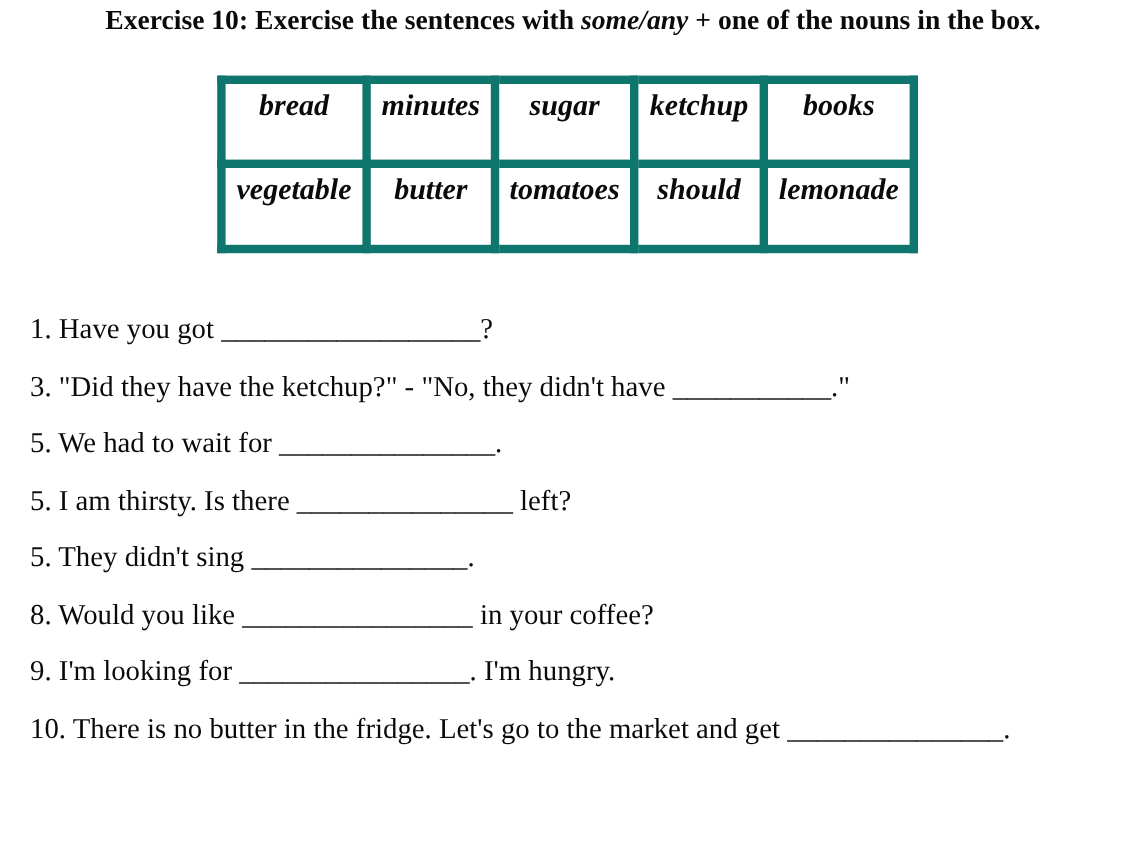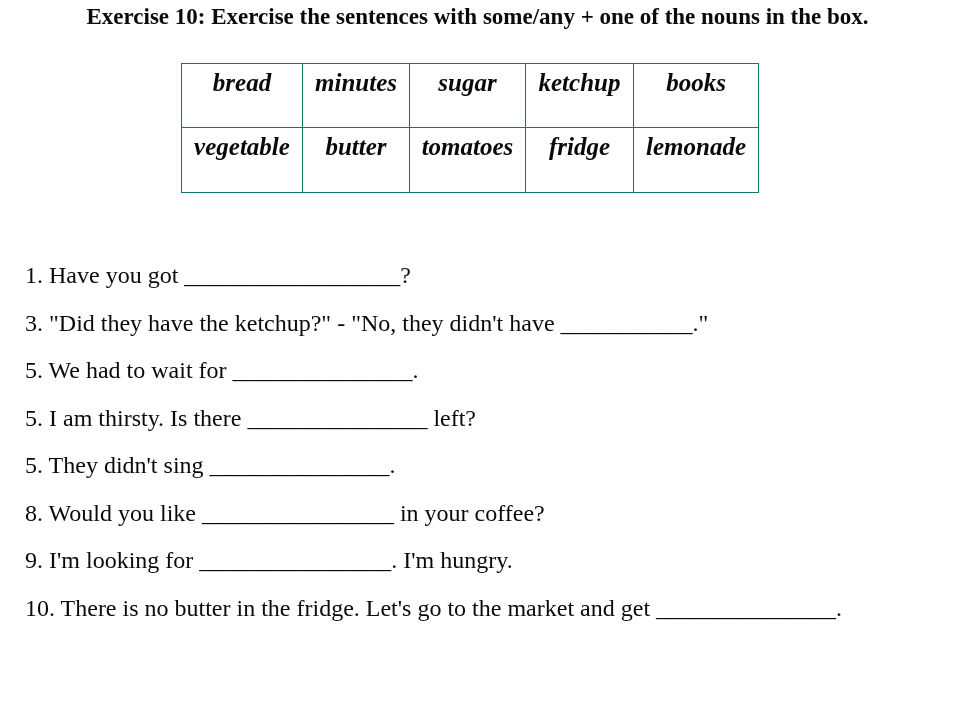--- a/index.html
+++ b/index.html
@@ -20,30 +20,31 @@
     position: absolute;
     top: 4px;
     left: 0;
     width: 100%;
     text-align: center;
     font-size: 23px;
     font-weight: bold;
     letter-spacing: 0px;
   }
   .title .it {
+    font-style: italic;
   }
   table.noun-box {
     position: absolute;
     left: 181px;
     top: 63px;
     border-collapse: collapse;
     table-layout: fixed;
   }
   table.noun-box td {
-    border: 1px solid #0f766e;
+    border: 7px solid #0f766e;
     font-weight: bold;
     font-style: italic;
     font-size: 25px;
     text-align: center;
     vertical-align: top;
     padding: 5px 0 0 0;
     overflow: hidden;
   }
   tr.noun-row-1 td { height: 58px; }  
   tr.noun-row-2 td { height: 59px; }  
@@ -77,21 +78,21 @@
         <td>bread</td>
         <td>minutes</td>
         <td>sugar</td>
         <td>ketchup</td>
         <td>books</td>
       </tr>
       <tr class="noun-row-2">
         <td>vegetable</td>
         <td>butter</td>
         <td>tomatoes</td>
-        <td>fridge</td>
+        <td>should</td>
         <td>lemonade</td>
       </tr>
     </tbody>
   </table>
 
   <div class="sentences">
     <div class="sentence">1. Have you got __________________?</div>
     <div class="sentence">3. "Did they have the ketchup?" - "No, they didn't have ___________."</div>
     <div class="sentence">5. We had to wait for _______________.</div>
     <div class="sentence">5. I am thirsty. Is there _______________ left?</div>

